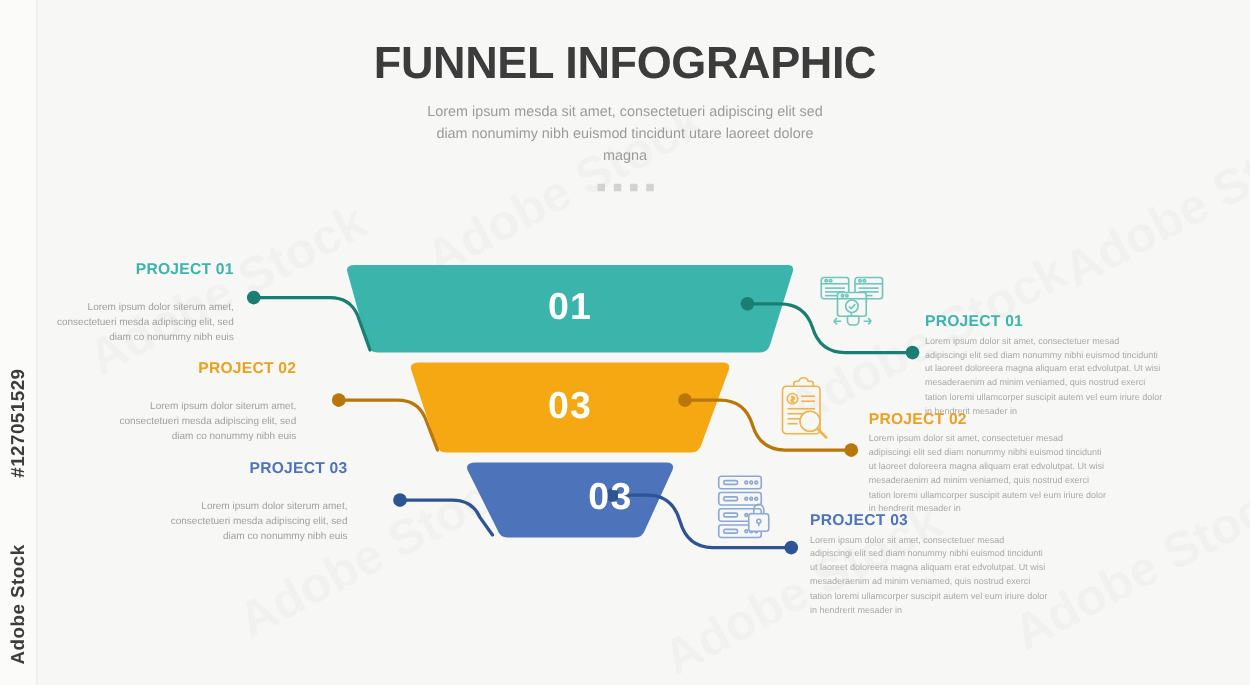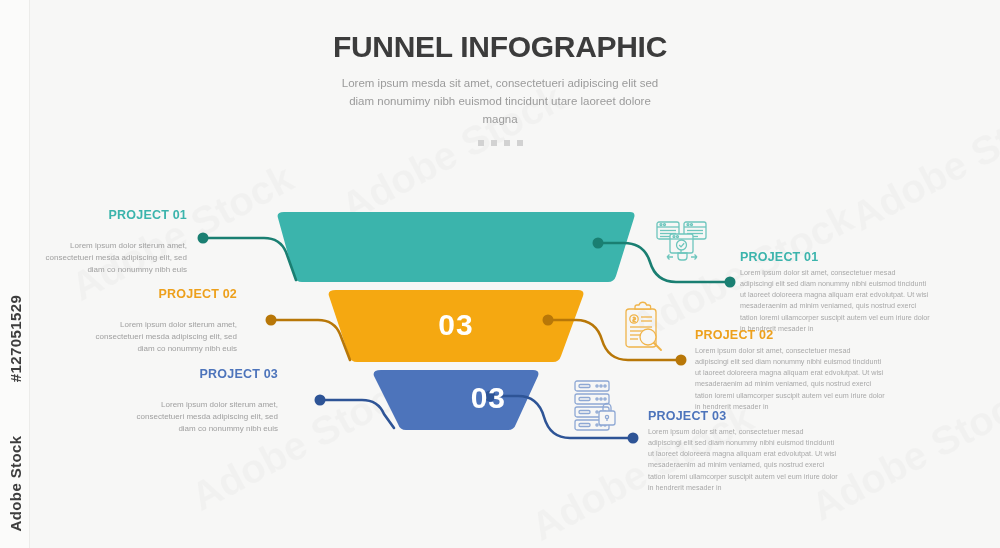--- a/index.html
+++ b/index.html
@@ -31,21 +31,21 @@
     opacity: .05; color: #9a9a9a; overflow: hidden;
   }
   #wm span {
     position: absolute; font-size: 40px; font-weight: 700;
     transform: rotate(-28deg); white-space: nowrap;
   }
 
   
   #header { position: absolute; left: 0; right: 0; top: 30px; text-align: center; }
   #page-title {
-    font-size: 30px; font-weight: 700; letter-spacing: -0.3px;
+    font-size: 36px; font-weight: 700; letter-spacing: -0.3px;
     color: #3c3c3c; line-height: 1.1;
   }
   #page-subtitle {
     margin: 12px auto 0; width: 330px;
     font-size: 11.5px; line-height: 1.55; color: #9b9b9b;
   }
   #dot-row { margin-top: 12px; display: flex; justify-content: center; gap: 7px; }
   #dot-row i { width: 6px; height: 6px; background: #d2d2d2; display: block; }
 
   
@@ -197,20 +197,21 @@
       <circle cx="22" cy="44" r="1.1"></circle>
         <circle cx="26" cy="44" r="1.1"></circle>
         <circle cx="30" cy="44" r="1.1"></circle>
       <rect x="24" y="30" width="16" height="14" rx="2" fill="#f7f7f6"></rect>
       <path d="M28,30 v-3.5 a4,4 0 0 1 8,0 v3.5"></path>
       <circle cx="32" cy="36" r="1.6"></circle>
       <line x1="32" y1="37.4" x2="32" y2="40"></line>
     </g>
   </svg>
 
+  <div class="funnel-num" style="left:406px; top:229px; width:100px;">01</div>
   <div class="funnel-num" style="left:406px; top:308px; width:100px;">03</div>
   <div class="funnel-num" style="left:406px; top:381px; width:100px;text-align:right;">03</div>
 
   <div class="lblock" style="left:27px; top:208px;">
     <div class="head" style="color:#3bb4ac;">PROJECT 01</div>
     <div class="body">Lorem ipsum dolor siterum amet, consectetueri mesda adipiscing elit, sed diam co nonummy nibh euis</div>
   </div>
 
   <div class="lblock" style="left:77px; top:287px;">
     <div class="head" style="color:#eda01c;">PROJECT 02</div>

